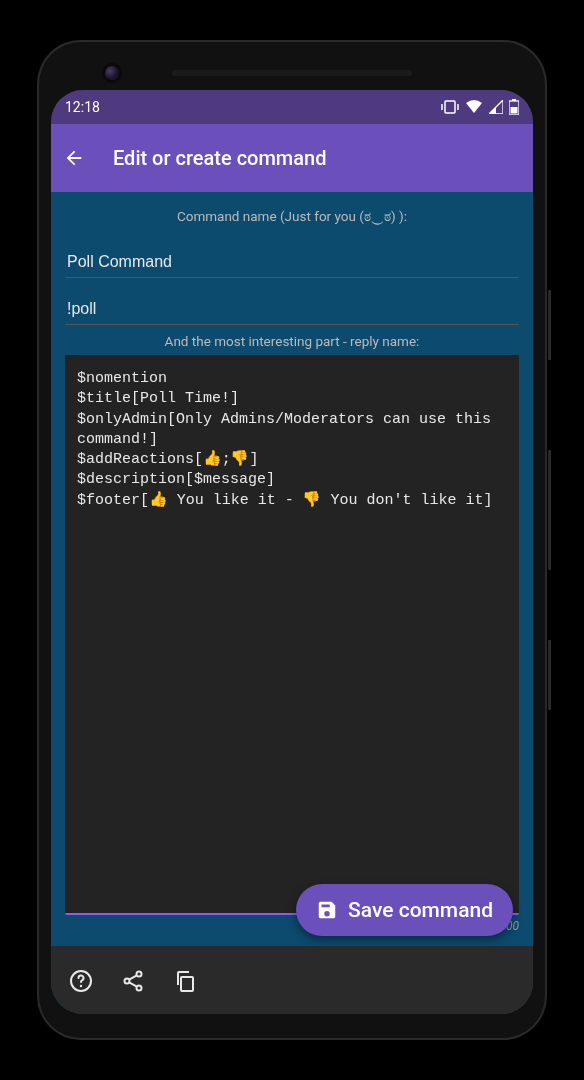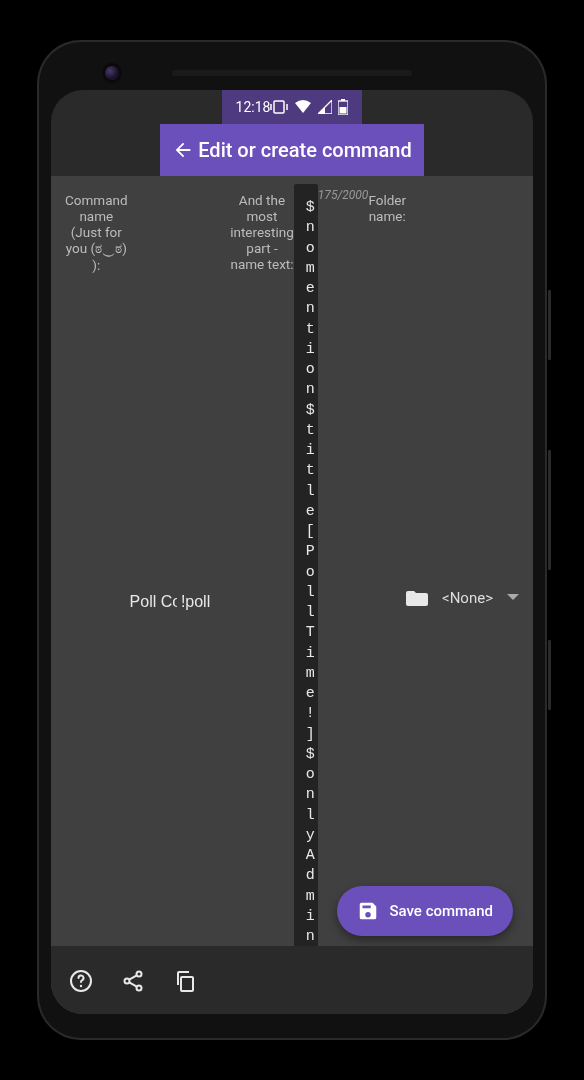--- a/index.html
+++ b/index.html
@@ -56,51 +56,50 @@
   width: 100%;
   height: 100%;
   background: #2a2a2a;
   border-radius: 32px;
   overflow: hidden;
   display: flex;
   flex-direction: column;
   margin-top: 36px;
   height: calc(100% - 48px);
   position: relative;
-  align-items: center;
 }
 .statusbar {
   background: #4e3a7e;
   height: 34px;
   display: flex;
   align-items: center;
   justify-content: space-between;
   padding: 0 14px;
   color: #fff;
   font-size: 14px;
 }
 .status-icons { display: flex; gap: 6px; align-items: center; }
 .appbar {
   background: #6b4fbb;
-  height: 52px;
+  height: 68px;
   display: flex;
   align-items: center;
   padding: 0 12px;
-  gap: 4px;
+  gap: 28px;
   color: #fff;
 }
 .back-icon { width: 22px; height: 22px; display:flex; align-items:center; justify-content:center; cursor:pointer; }
 .appbar-title { font-size: 20px; font-weight: 500; }
 .content {
   flex: 1;
-  background: #404040;
+  background: #0c4a6e;
   color: #d0d0d0;
   padding: 8px 14px 10px;
   display: flex;
-  flex-direction: row;
+  flex-direction: column;
   font-size: 15px;
   overflow: hidden;
 }
 .label {
   text-align: center;
   font-size: 13.5px;
   color: #bbb;
   margin: 8px 0 6px;
 }
 .input-line {
@@ -151,21 +150,21 @@
   position: absolute;
   right: 20px;
   bottom: 78px;
   background: #6b4fbb;
   color: #fff;
   border-radius: 28px;
   padding: 14px 20px;
   display: flex;
   align-items: center;
   gap: 10px;
-  font-size: 15px;
+  font-size: 21px;
   font-weight: 500;
   box-shadow: 0 4px 10px rgba(0,0,0,0.4);
   cursor: pointer;
 }
 .bottombar {
   position: absolute;
   bottom: 0;
   left: 0;
   right: 0;
   height: 68px;
@@ -221,21 +220,21 @@
       </div>
       <div class="appbar-title">Edit or create command</div>
     </div>
 
     <div class="content">
       <div class="label">Command name (Just for you (ಠ‿ಠ) ):</div>
       <input class="input-line" value="Poll Command" style="">
 
       <input class="input-line" value="!poll" style="">
 
-      <div class="label">And the most interesting part - name text:</div>
+      <div class="label">And the most interesting part - reply name:</div>
       <div class="codebox">$nomention
 $title[Poll Time!]
 $onlyAdmin[Only Admins/Moderators can use this command!]
 $addReactions[👍;👎]
 $description[$message]
 $footer[👍 You like it - 👎 You don't like it]</div>
       <div class="counter">175/2000</div>
 
       <div class="label">Folder name:</div>
       <div class="folder-row">

